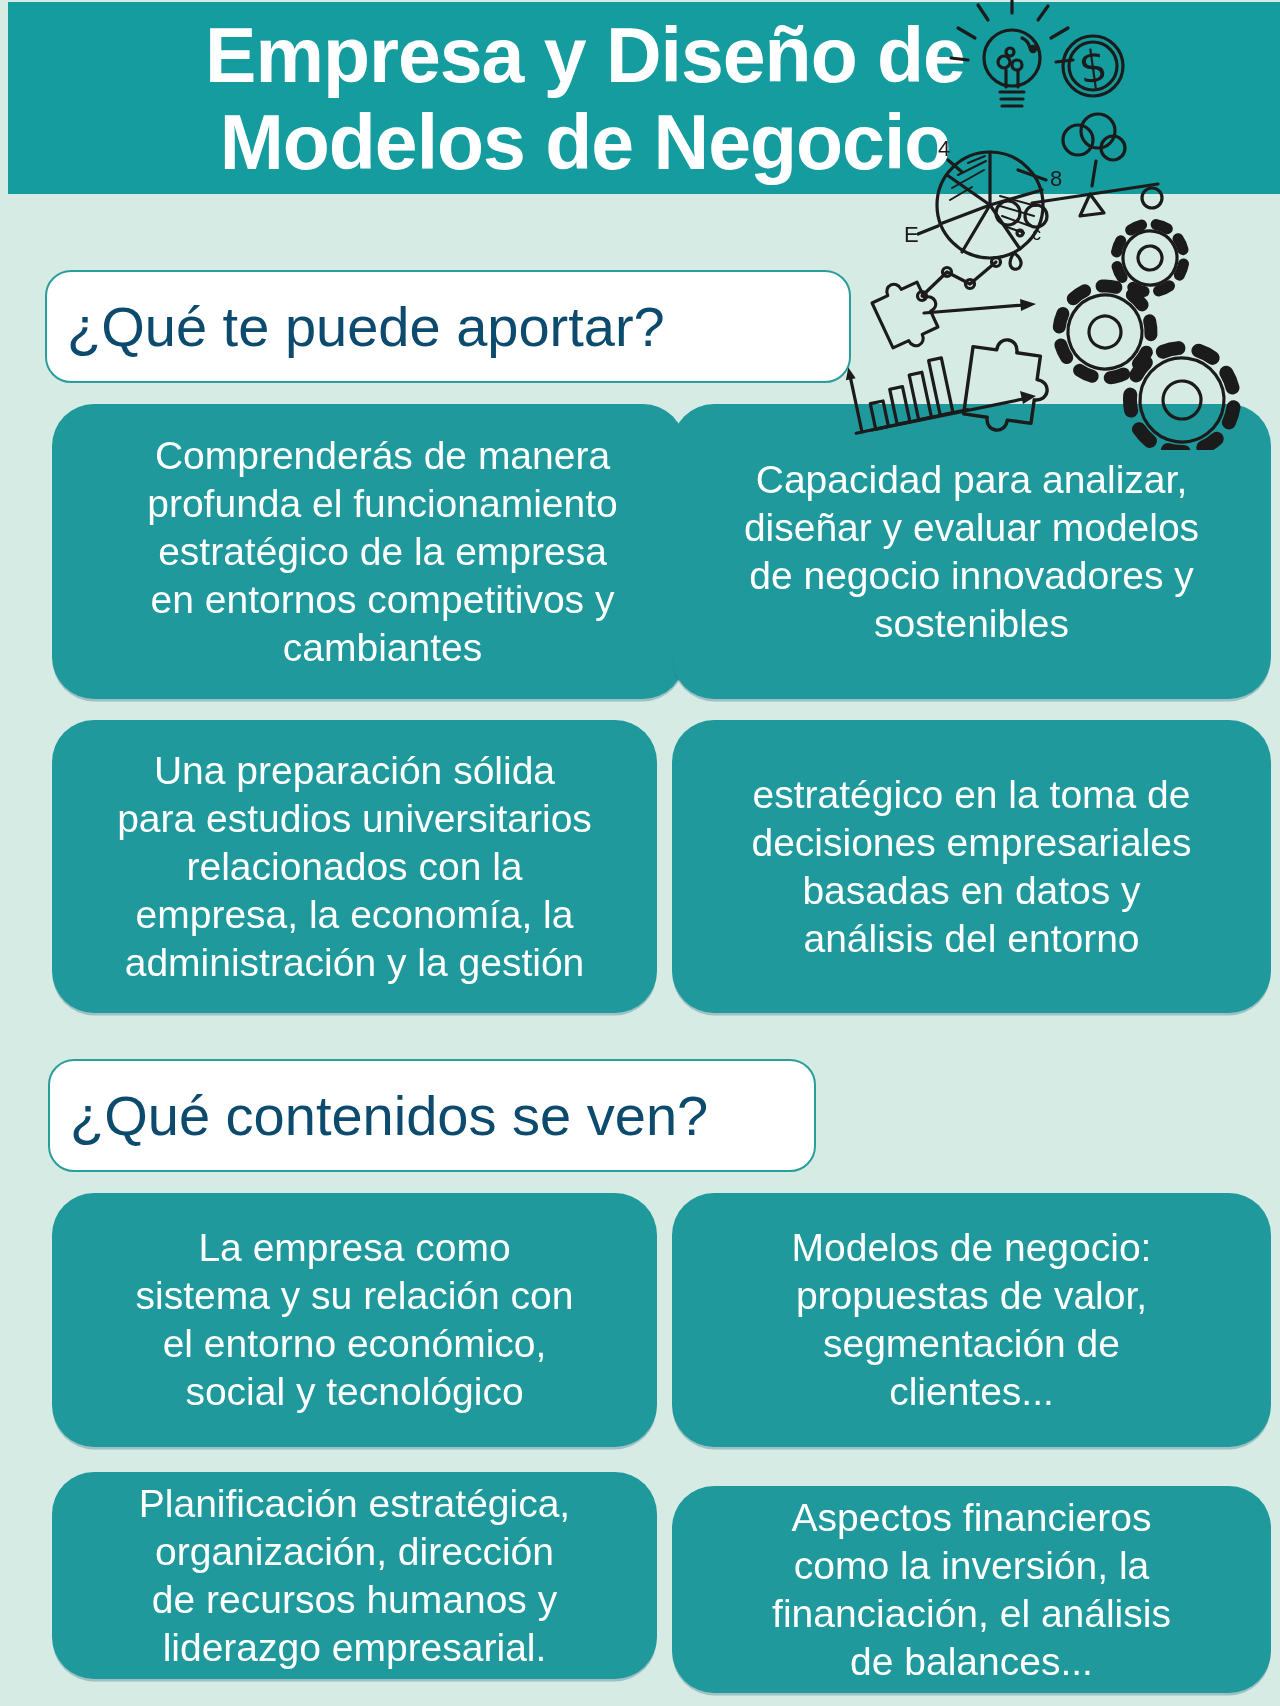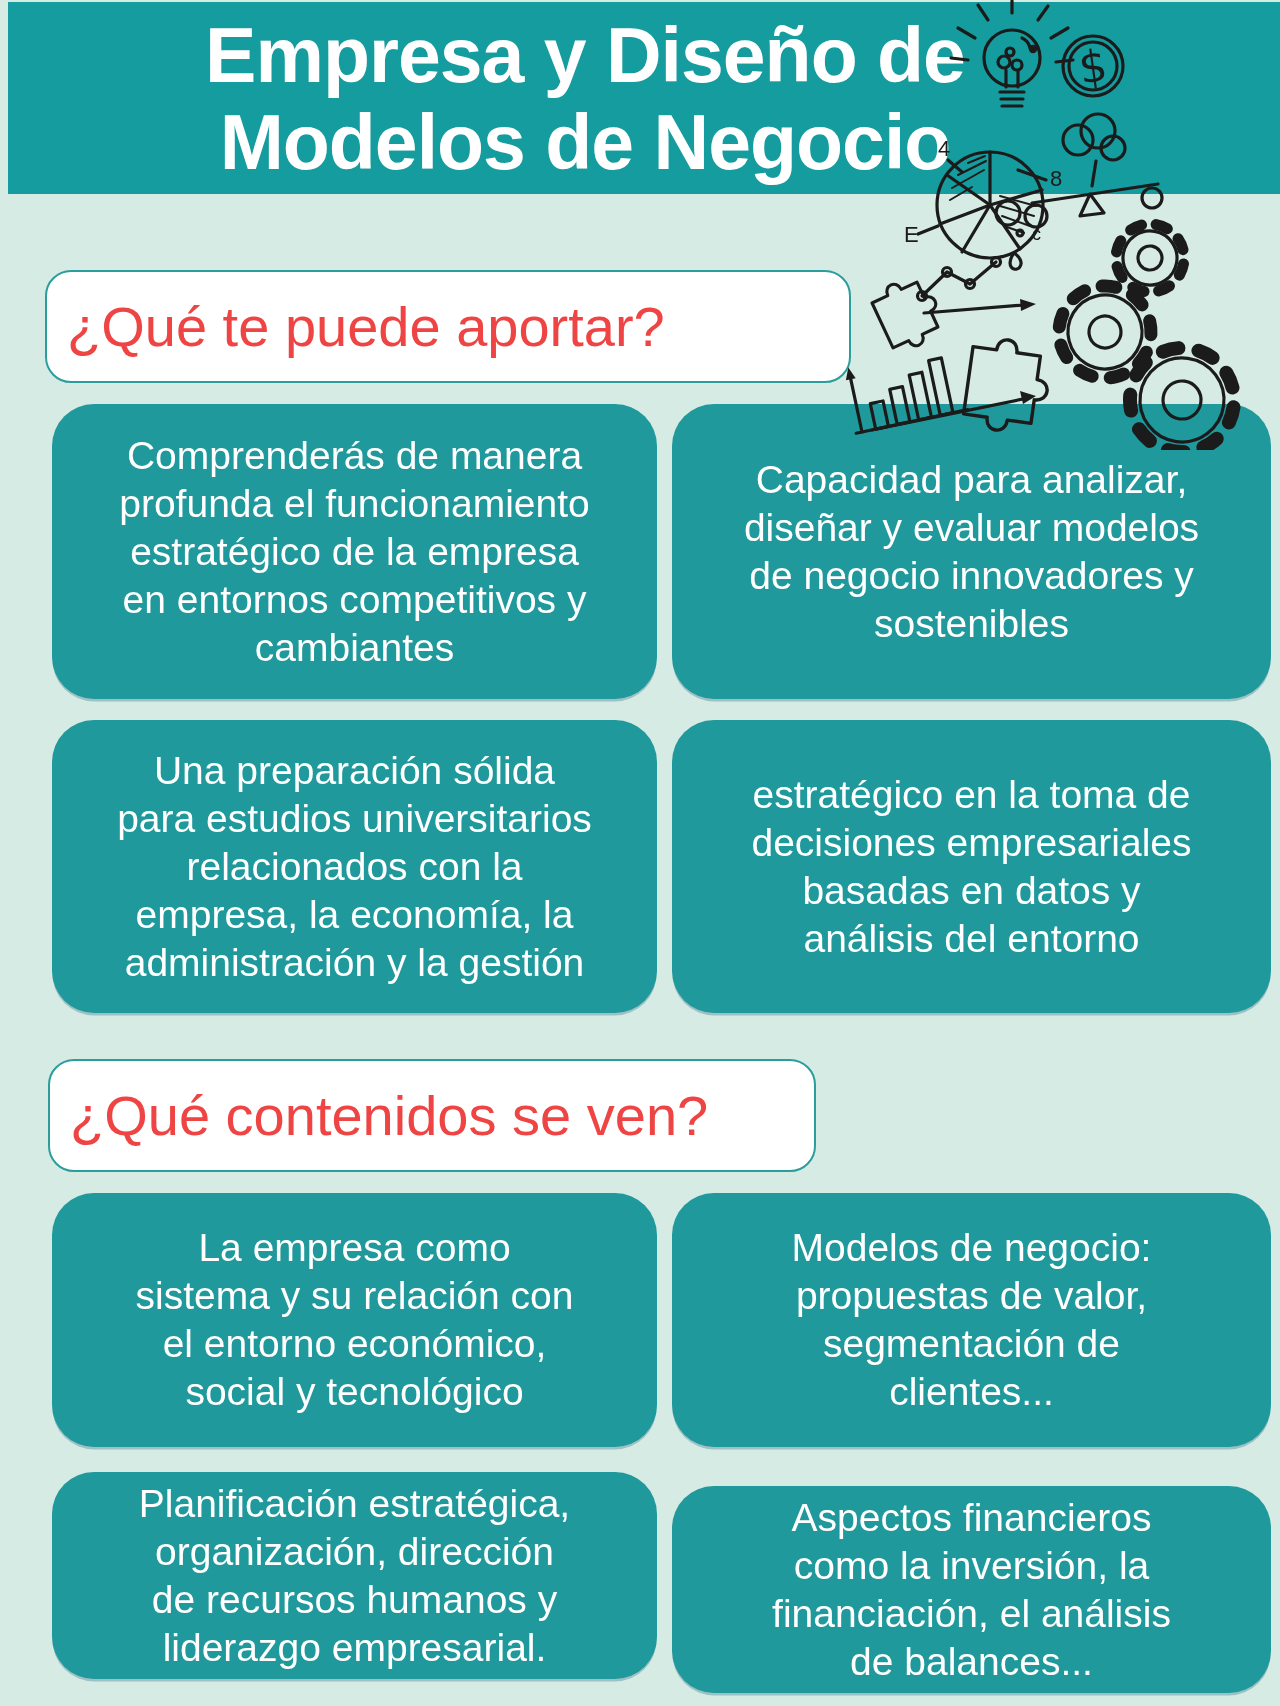--- a/index.html
+++ b/index.html
@@ -22,35 +22,35 @@
   .doodles{
     position:absolute;left:840px;top:0;width:440px;height:450px;
     z-index:3;pointer-events:none;
   }
   .qbox{
     position:absolute;background:#ffffff;border:2px solid #2a9d9d;
     border-radius:26px;display:flex;align-items:center;z-index:1;
     box-sizing:border-box;
   }
   .qbox h2{
-    margin:0;padding-left:20px;font-weight:normal;color:#ef4444;
+    margin:0;padding-left:20px;font-weight:normal;color:#0c4a6e;
     font-size:56px;letter-spacing:0;
   }
   .q1{left:45px;top:270px;width:806px;height:113px;}
   .q2{left:48px;top:1059px;width:768px;height:113px;}
   .card{
     position:absolute;background:#1f999c;border-radius:42px;
     display:flex;flex-direction:column;justify-content:center;
     z-index:2;box-shadow:0 3px 0 -0.5px rgba(26,96,125,.30);
   }
   .card .line{
     display:block;text-align:center;color:#ffffff;
     font-size:39px;line-height:48px;
   }
-  .c1{left:52px;top:404px;width:605px;height:295px;}
+  .c1{left:52px;top:404px;width:605px;height:295px;padding-left:28px;}
   .c2{left:672px;top:404px;width:599px;height:295px;}
   .c3{left:52px;top:720px;width:605px;height:293px;}
   .c4{left:672px;top:720px;width:599px;height:293px;}
   .c5{left:52px;top:1193px;width:605px;height:254px;}
   .c6{left:672px;top:1193px;width:599px;height:254px;}
   .c7{left:52px;top:1462px;width:605px;height:207px;margin-top:10px;}
   .c8{left:672px;top:1462px;width:599px;height:207px;margin-top:24px;}
 </style>
 </head>
 <body>

